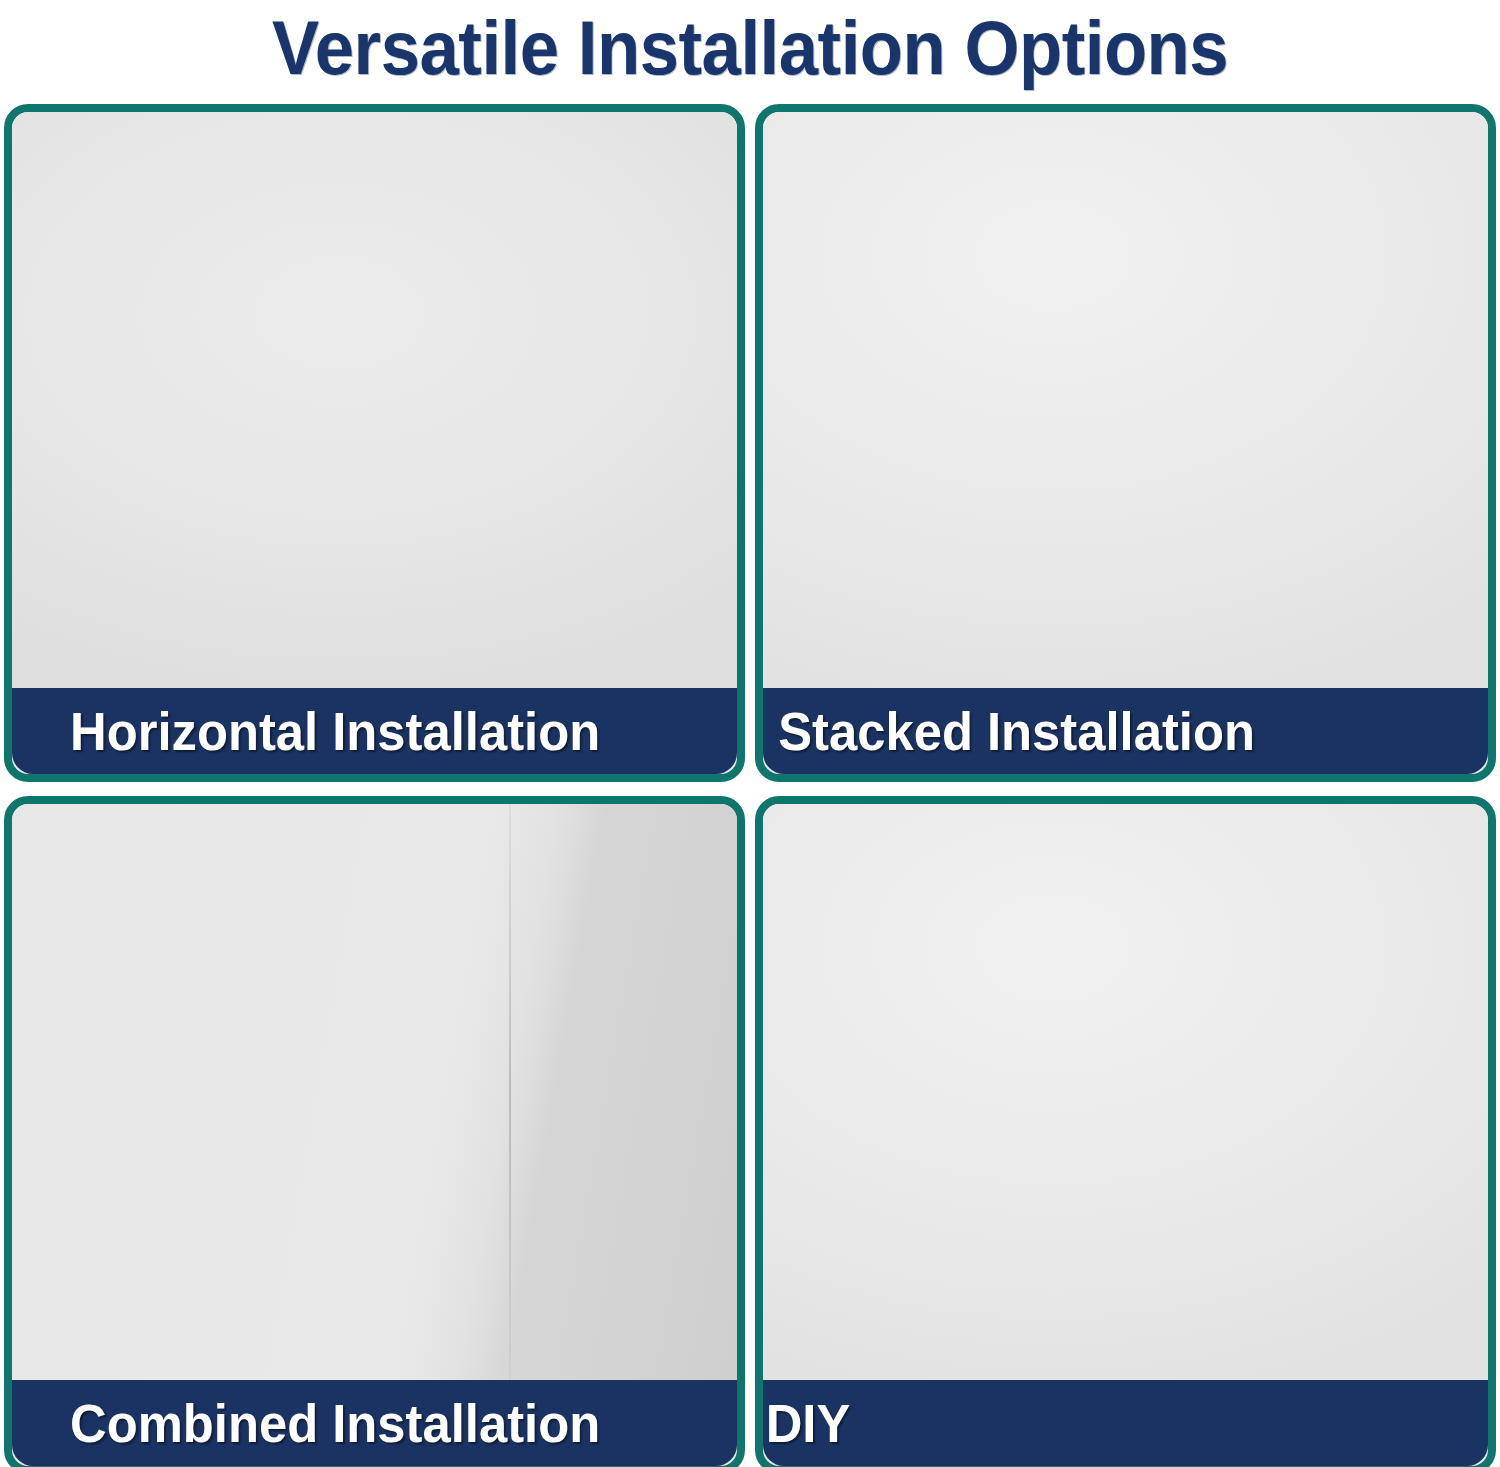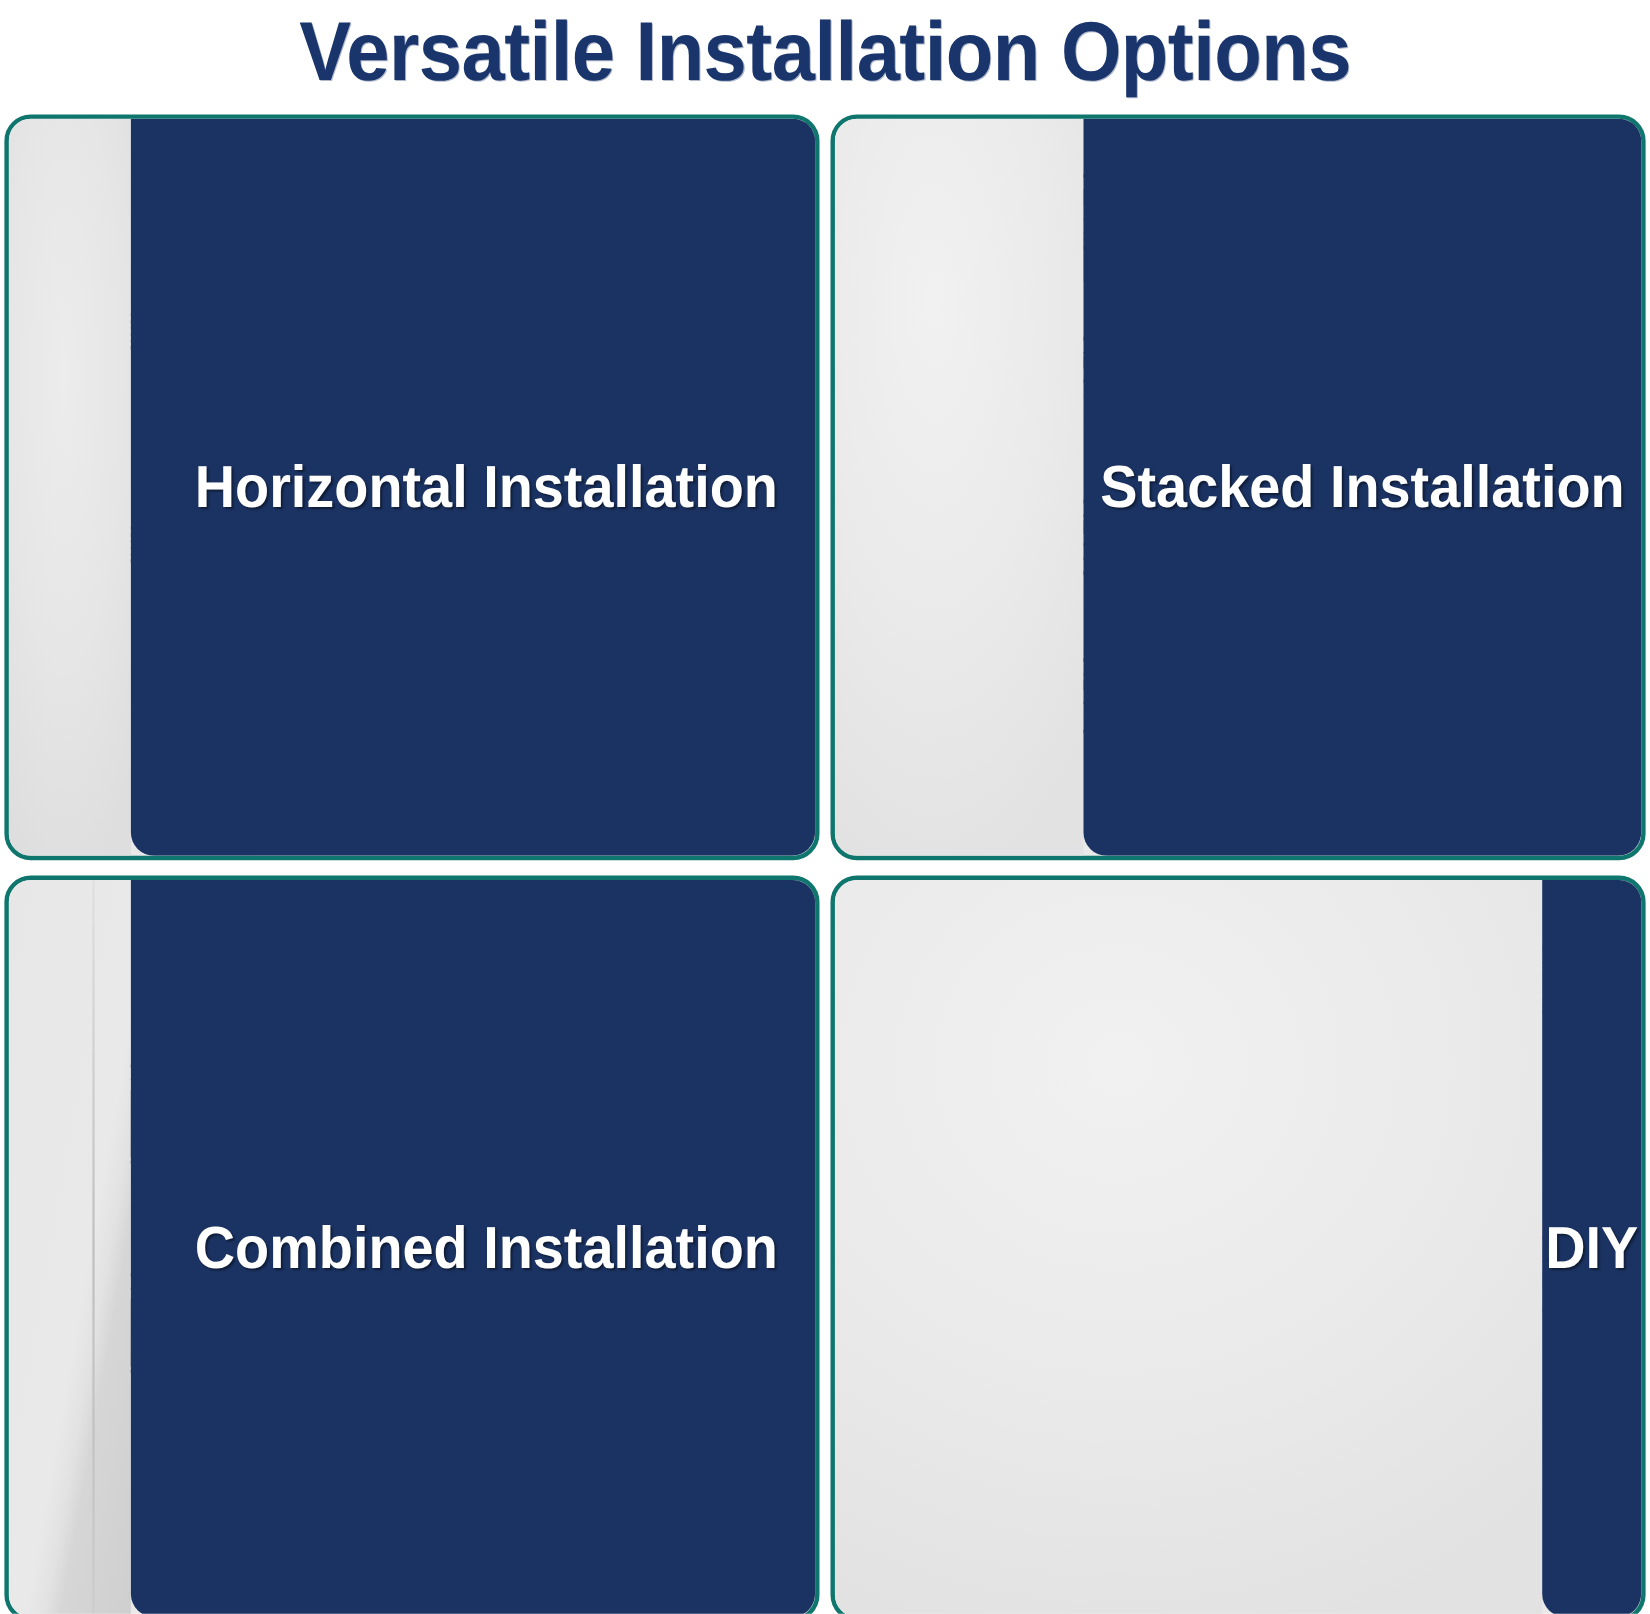--- a/index.html
+++ b/index.html
@@ -50,26 +50,26 @@
     height: 1360px;
     display: grid;
     grid-template-columns: 741px 741px;
     grid-template-rows: 678px 678px;
     column-gap: 10px;
     row-gap: 14px;
   }
 
   .panel {
     position: relative;
-    border: 4px solid #0f766e;
+    border: 8px solid #0f766e;
     border-radius: 24px;
     overflow: hidden;
     background: #e9e9e9;
     display: flex;
-    flex-direction: row;
+    flex-direction: column;
   }
 
   .panel-photo {
     position: relative;
     flex: 1 1 auto;
     overflow: hidden;
   }
 
   
   .wall-plain {

